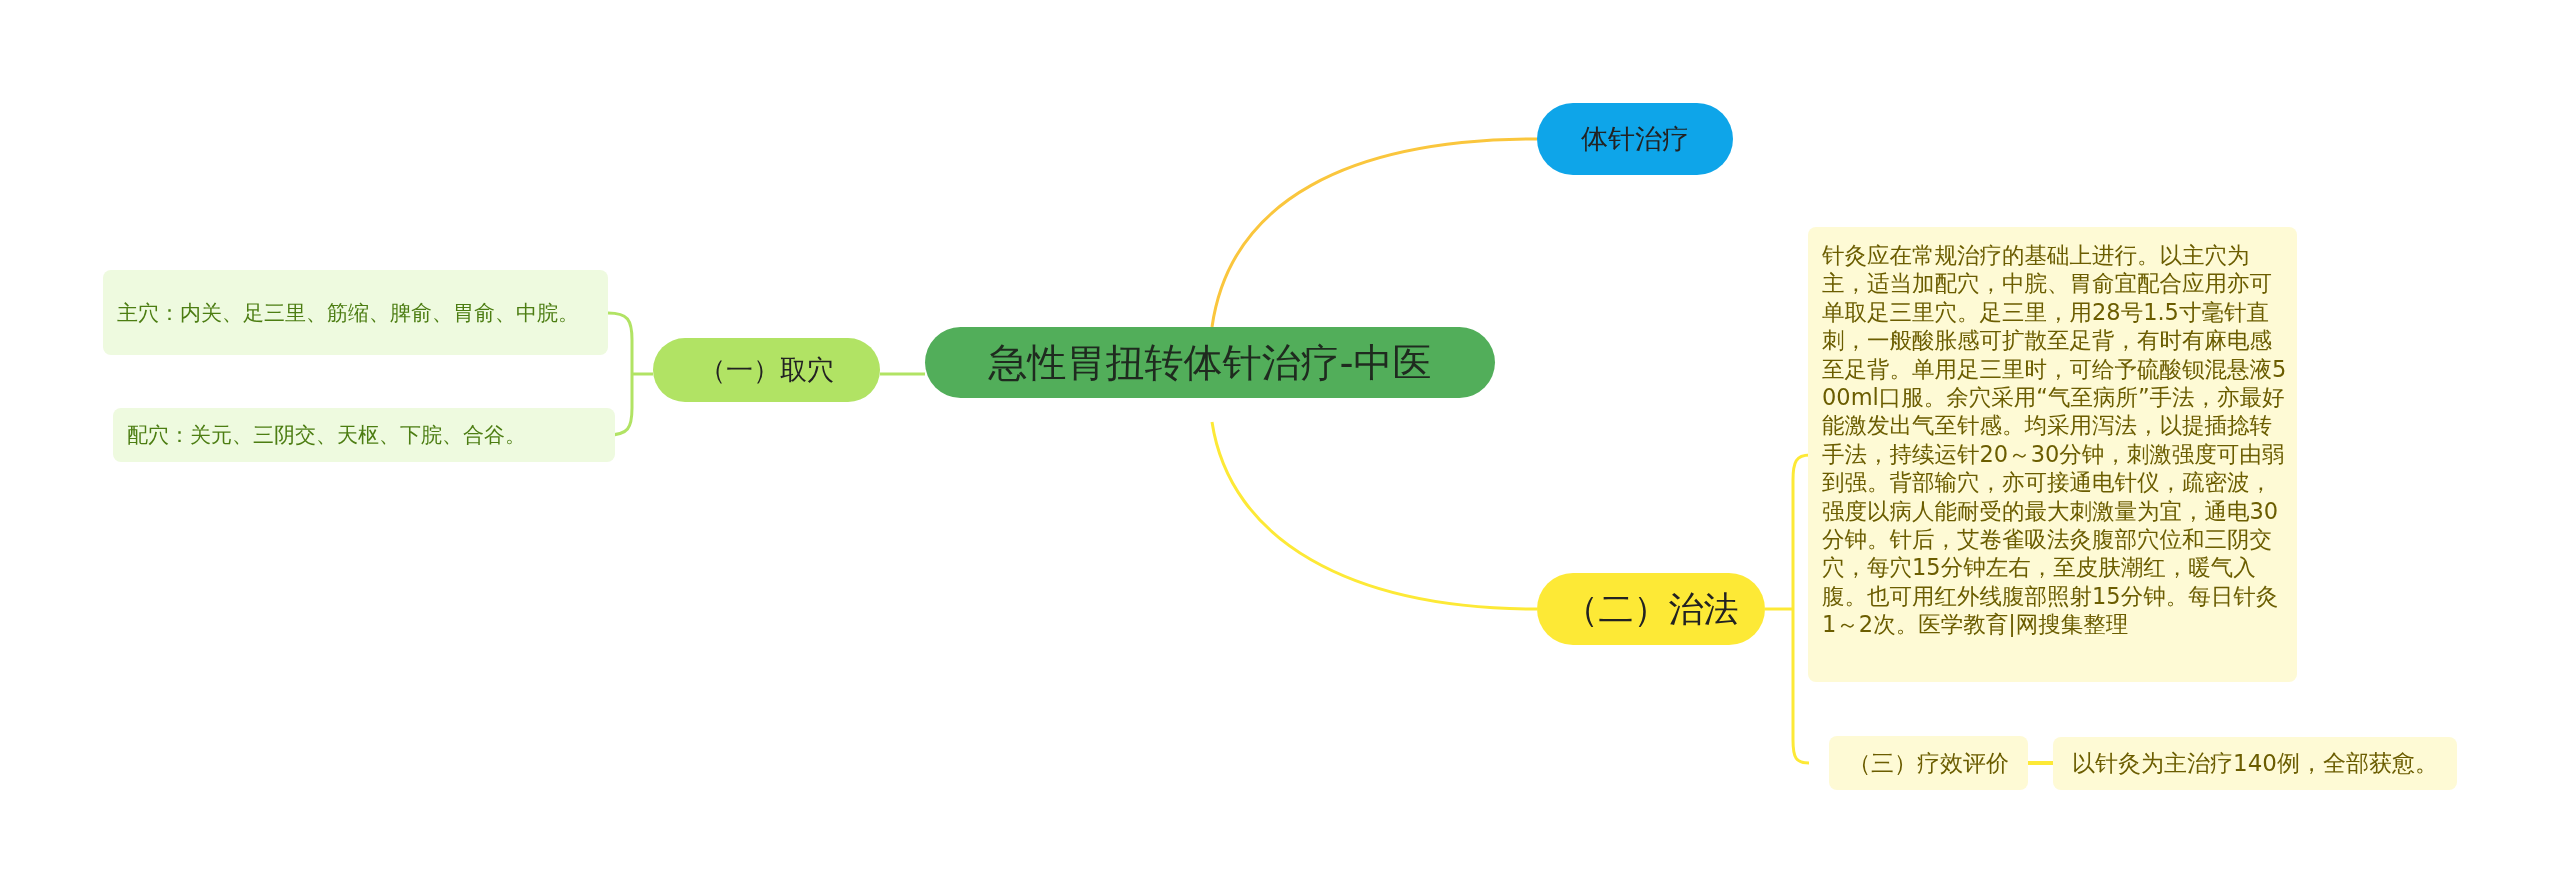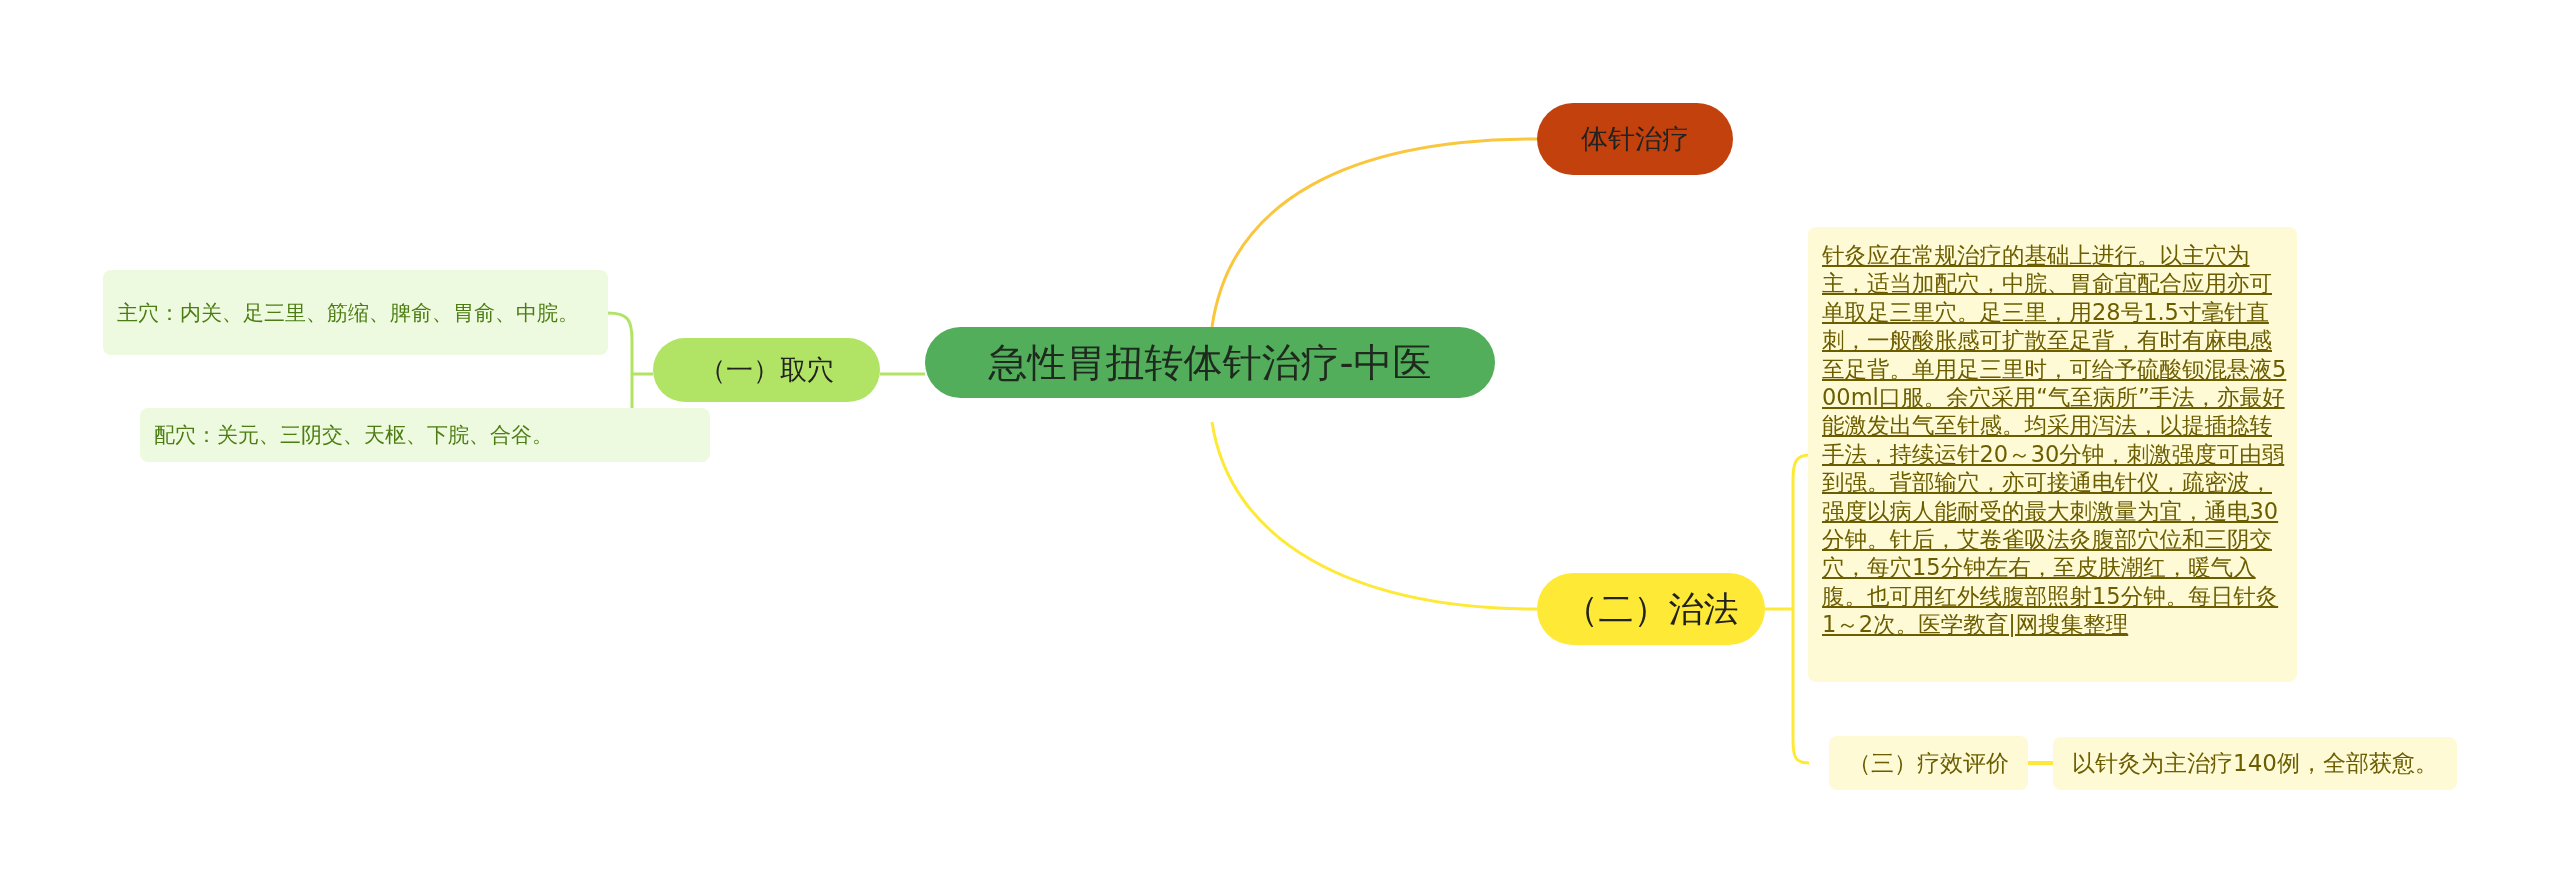--- a/index.html
+++ b/index.html
@@ -4,30 +4,30 @@
 <style>
   html, body { margin: 0; padding: 0; background: #ffffff; }
   body { width: 2560px; height: 894px; position: relative; overflow: hidden;
          font-family: "DejaVu Sans", "Liberation Sans", sans-serif; }
   .node { position: absolute; box-sizing: border-box; display: flex; align-items: center; justify-content: center; white-space: nowrap; }
   .root { left: 925px; top: 327px; width: 570px; height: 71px; border-radius: 48px;
           background: #52ae5a; color: #1f2a1f; font-size: 39px; }
   .l1-green { left: 653px; top: 338px; width: 227px; height: 64px; border-radius: 36px;
               background: #b1e364; color: #222; font-size: 27px; }
   .l1-orange { left: 1537px; top: 103px; width: 196px; height: 72px; border-radius: 36px;
-               background: #c2410c; color: #222; font-size: 27px; }
+               background: #0ea5e9; color: #222; font-size: 27px; }
   .l1-yellow { left: 1537px; top: 573px; width: 228px; height: 72px; border-radius: 36px;
                background: #fde936; color: #222; font-size: 35px; }
   .leaf-green { background: #eefadf; color: #4c7d12; border-radius: 8px; font-size: 21px;
                 justify-content: flex-start; padding: 8px 14px; }
   .leaf-green.a { left: 103px; top: 270px; width: 505px; height: 85px; white-space: normal; line-height: 32px; align-items: center; }
-  .leaf-green.b { left: 140px; top: 408px; width: 570px; height: 54px; }
+  .leaf-green.b { left: 113px; top: 408px; width: 502px; height: 54px; }
   .leaf-yellow { background: #fefad5; color: #6b5d00; border-radius: 8px; }
   .big { left: 1808px; top: 227px; width: 489px; height: 455px; font-size: 22.5px; line-height: 28.4px;
-         white-space: normal; align-items: flex-start; justify-content: flex-start; padding: 14px 8px 12px 14px; word-break: break-all; text-decoration: underline; }
+         white-space: normal; align-items: flex-start; justify-content: flex-start; padding: 14px 8px 12px 14px; word-break: break-all; }
   .eval { left: 1809px; top: 736px; width: 199px; height: 54px; font-size: 23px; margin-left: 20px; }
   .result { left: 2053px; top: 737px; width: 404px; height: 53px; font-size: 23px; text-align: center; }
   svg.links { position: absolute; left: 0; top: 0; }
 </style>
 </head>
 <body>
 
 <svg class="links" width="2560" height="894">
 
   <path d="M1212 327 C1230 200, 1350 139, 1537 139" stroke="#fac63d" stroke-width="3" fill="none"></path>

